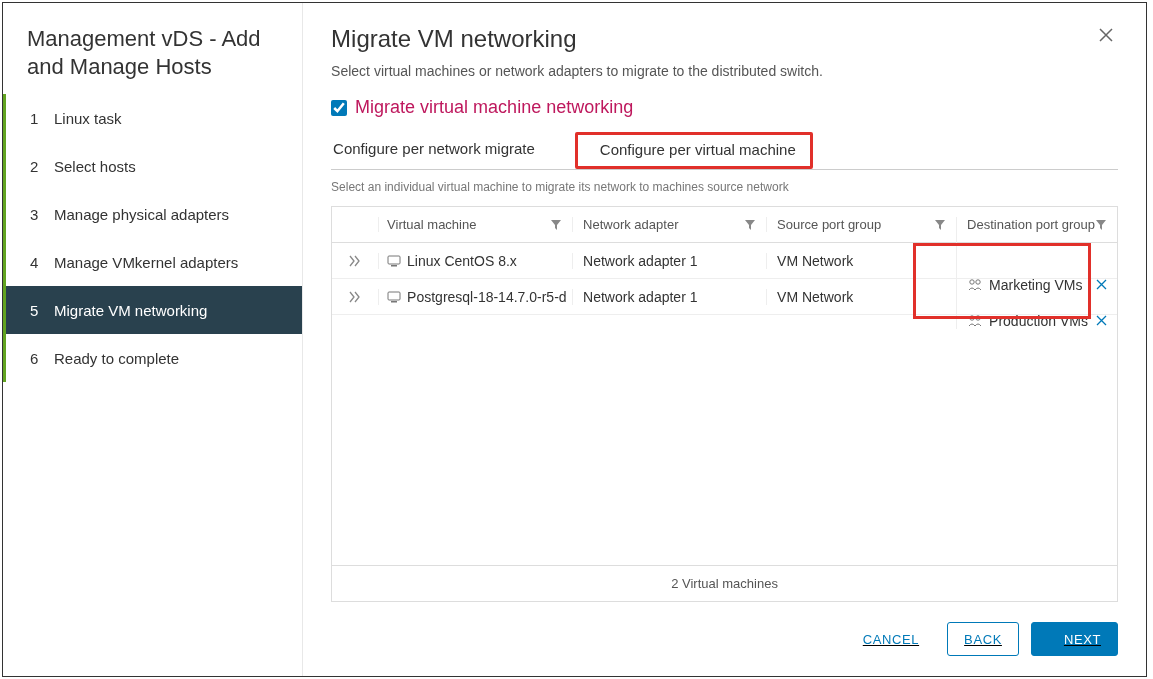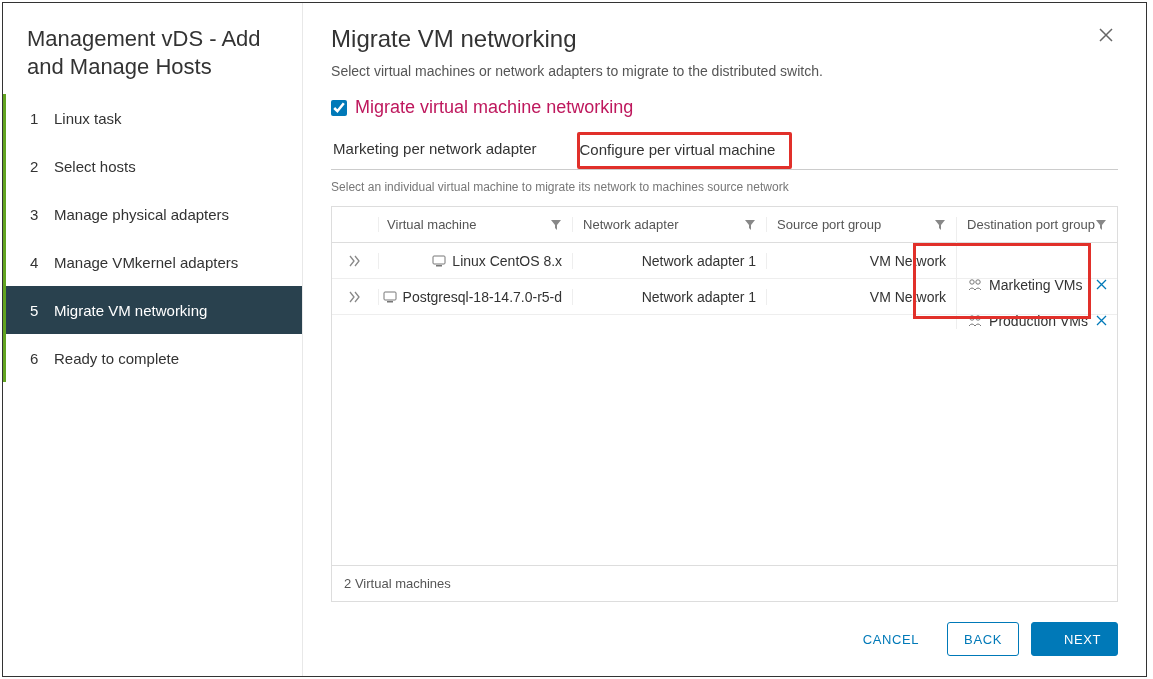--- a/index.html
+++ b/index.html
@@ -30,38 +30,38 @@
     .close-x { font-size: 20px; color: #666; cursor: pointer; padding: 2px 4px; }
     .chkline { display: flex; align-items: center; gap: 8px; margin-bottom: 14px; }
     .chkline input[type=checkbox] {
       width: 16px; height: 16px; accent-color: #0079b8;
     }
     .chkline label { font-size: 18px; color: #be185d; }
     .tabs { display: flex; border-bottom: 1px solid #ccc; margin-bottom: 10px; }
     .tab {
       padding: 8px 16px 10px 2px; margin-right: 24px; font-size: 15px; color: #333; cursor: pointer;
     }
-    .tab.active { padding: 6px 14px 8px 0; }
+    .tab.active { padding: 6px 14px 8px 22px; }
     .highlight-box { border: 3px solid #e1302a; border-radius: 2px; }
     .subhint { font-size: 12px; color: #777; margin-bottom: 12px; }
     .table-wrap { border: 1px solid #ddd; flex: 1; display: flex; flex-direction: column; }
     .thead, .trow { display: flex; align-items: center; }
     .thead { border-bottom: 1px solid #ddd; background: #fff; height: 36px; }
     .trow { border-bottom: 1px solid #eee; height: 36px; }
-    .cell { padding: 0 10px; font-size: 14px; color: #333; display: flex; align-items: center; overflow: hidden; white-space: nowrap; justify-content: flex-end; }
+    .cell { padding: 0 10px; font-size: 14px; color: #333; display: flex; align-items: center; overflow: hidden; white-space: nowrap; }
     .cell.expander { width: 46px; justify-content: center; color: #888; cursor: pointer; }
     .cell.vm { width: 194px; border-left: 1px solid #eee; padding-left: 8px; }
     .cell.na { width: 194px; border-left: 1px solid #eee; }
     .cell.src { width: 190px; border-left: 1px solid #eee; }
     .cell.dst { flex: 1; border-left: 1px solid #eee; }
     .thead .cell { font-size: 13px; color: #555; justify-content: space-between; }
     .filter-icon { color: #888; width: 12px; height: 12px; }
     .tbody { flex: 1; }
-    .tfoot { border-top: 1px solid #ddd; text-align: left; padding: 10px 12px; font-size: 13px; color: #555; }
-    .actions { display: flex; justify-content: flex-end; gap: 12px; margin-top: 20px; align-items: center; }
+    .tfoot { border-top: 1px solid #ddd; text-align: center; padding: 10px 12px; font-size: 13px; color: #555; }
+    .actions { display: flex; justify-content: flex-end; gap: 12px; margin-top: 20px; align-items: center; text-decoration: underline; }
     .btn {
       height: 34px; padding: 0 16px; font-size: 13px; letter-spacing: 0.6px;
       cursor: pointer; border-radius: 3px; border: 1px solid transparent;
       display: inline-flex; align-items: center;
     }
     .btn-cancel { background: none; border: none; color: #0079b8; }
     .btn-back { background: #fff; border: 1px solid #0079b8; color: #0079b8; }
     .btn-next { background: #0079b8; border: 1px solid #0079b8; color: #fff; padding-left: 32px; }
     .vm-icon, .pg-icon { color: #777; margin-right: 6px; flex-shrink: 0; }
     .dst-content { display: flex; align-items: center; width: 100%; justify-content: space-between; margin-top: 48px; }
@@ -121,21 +121,21 @@
       </div>
     </div>
 
     <div class="chkline">
       <input type="checkbox" checked="" style="">
       <label>Migrate virtual machine networking</label>
     </div>
 
     <div class="tabs">
       <div class="tab">
-        <span>Marketing per network adapter</span>
+        <span>Configure per network migrate</span>
       </div>
       <div class="tab active highlight-box">
         <span>Configure per virtual machine</span>
       </div>
     </div>
 
     <div class="subhint">Select an individual virtual machine to migrate its network to machines source network</div>
 
     <div class="table-wrap">
       <div class="thead">

